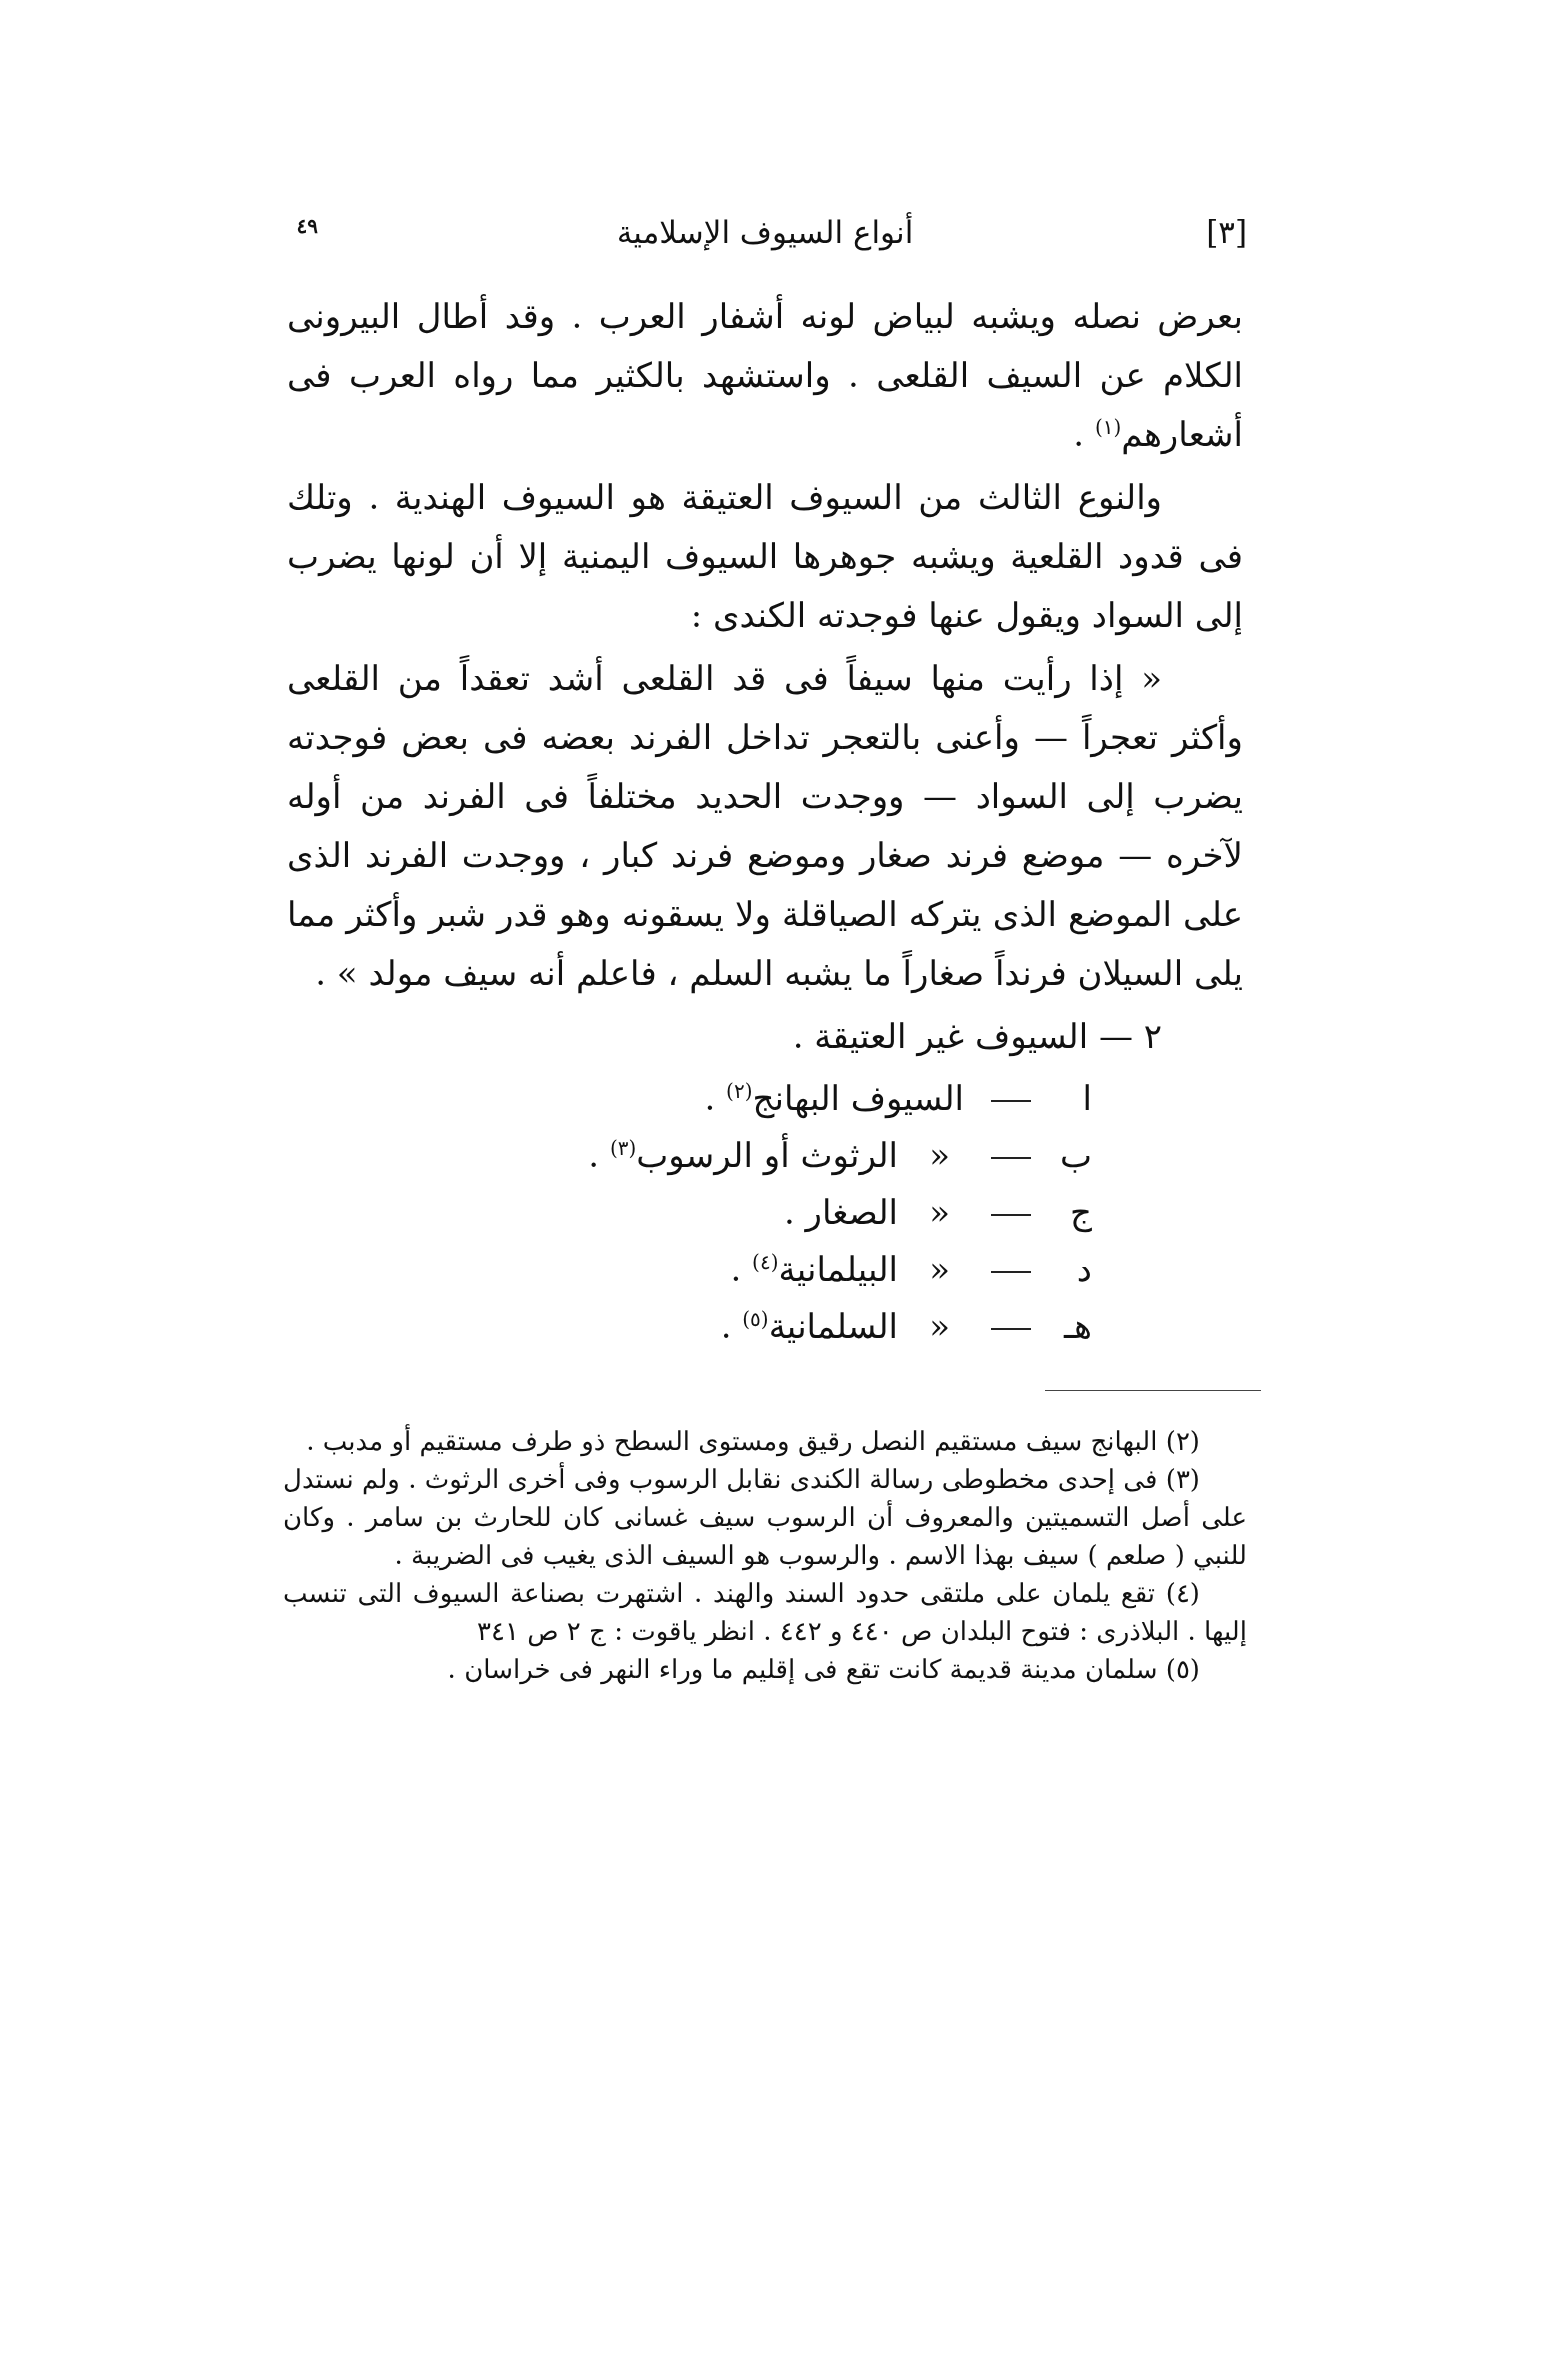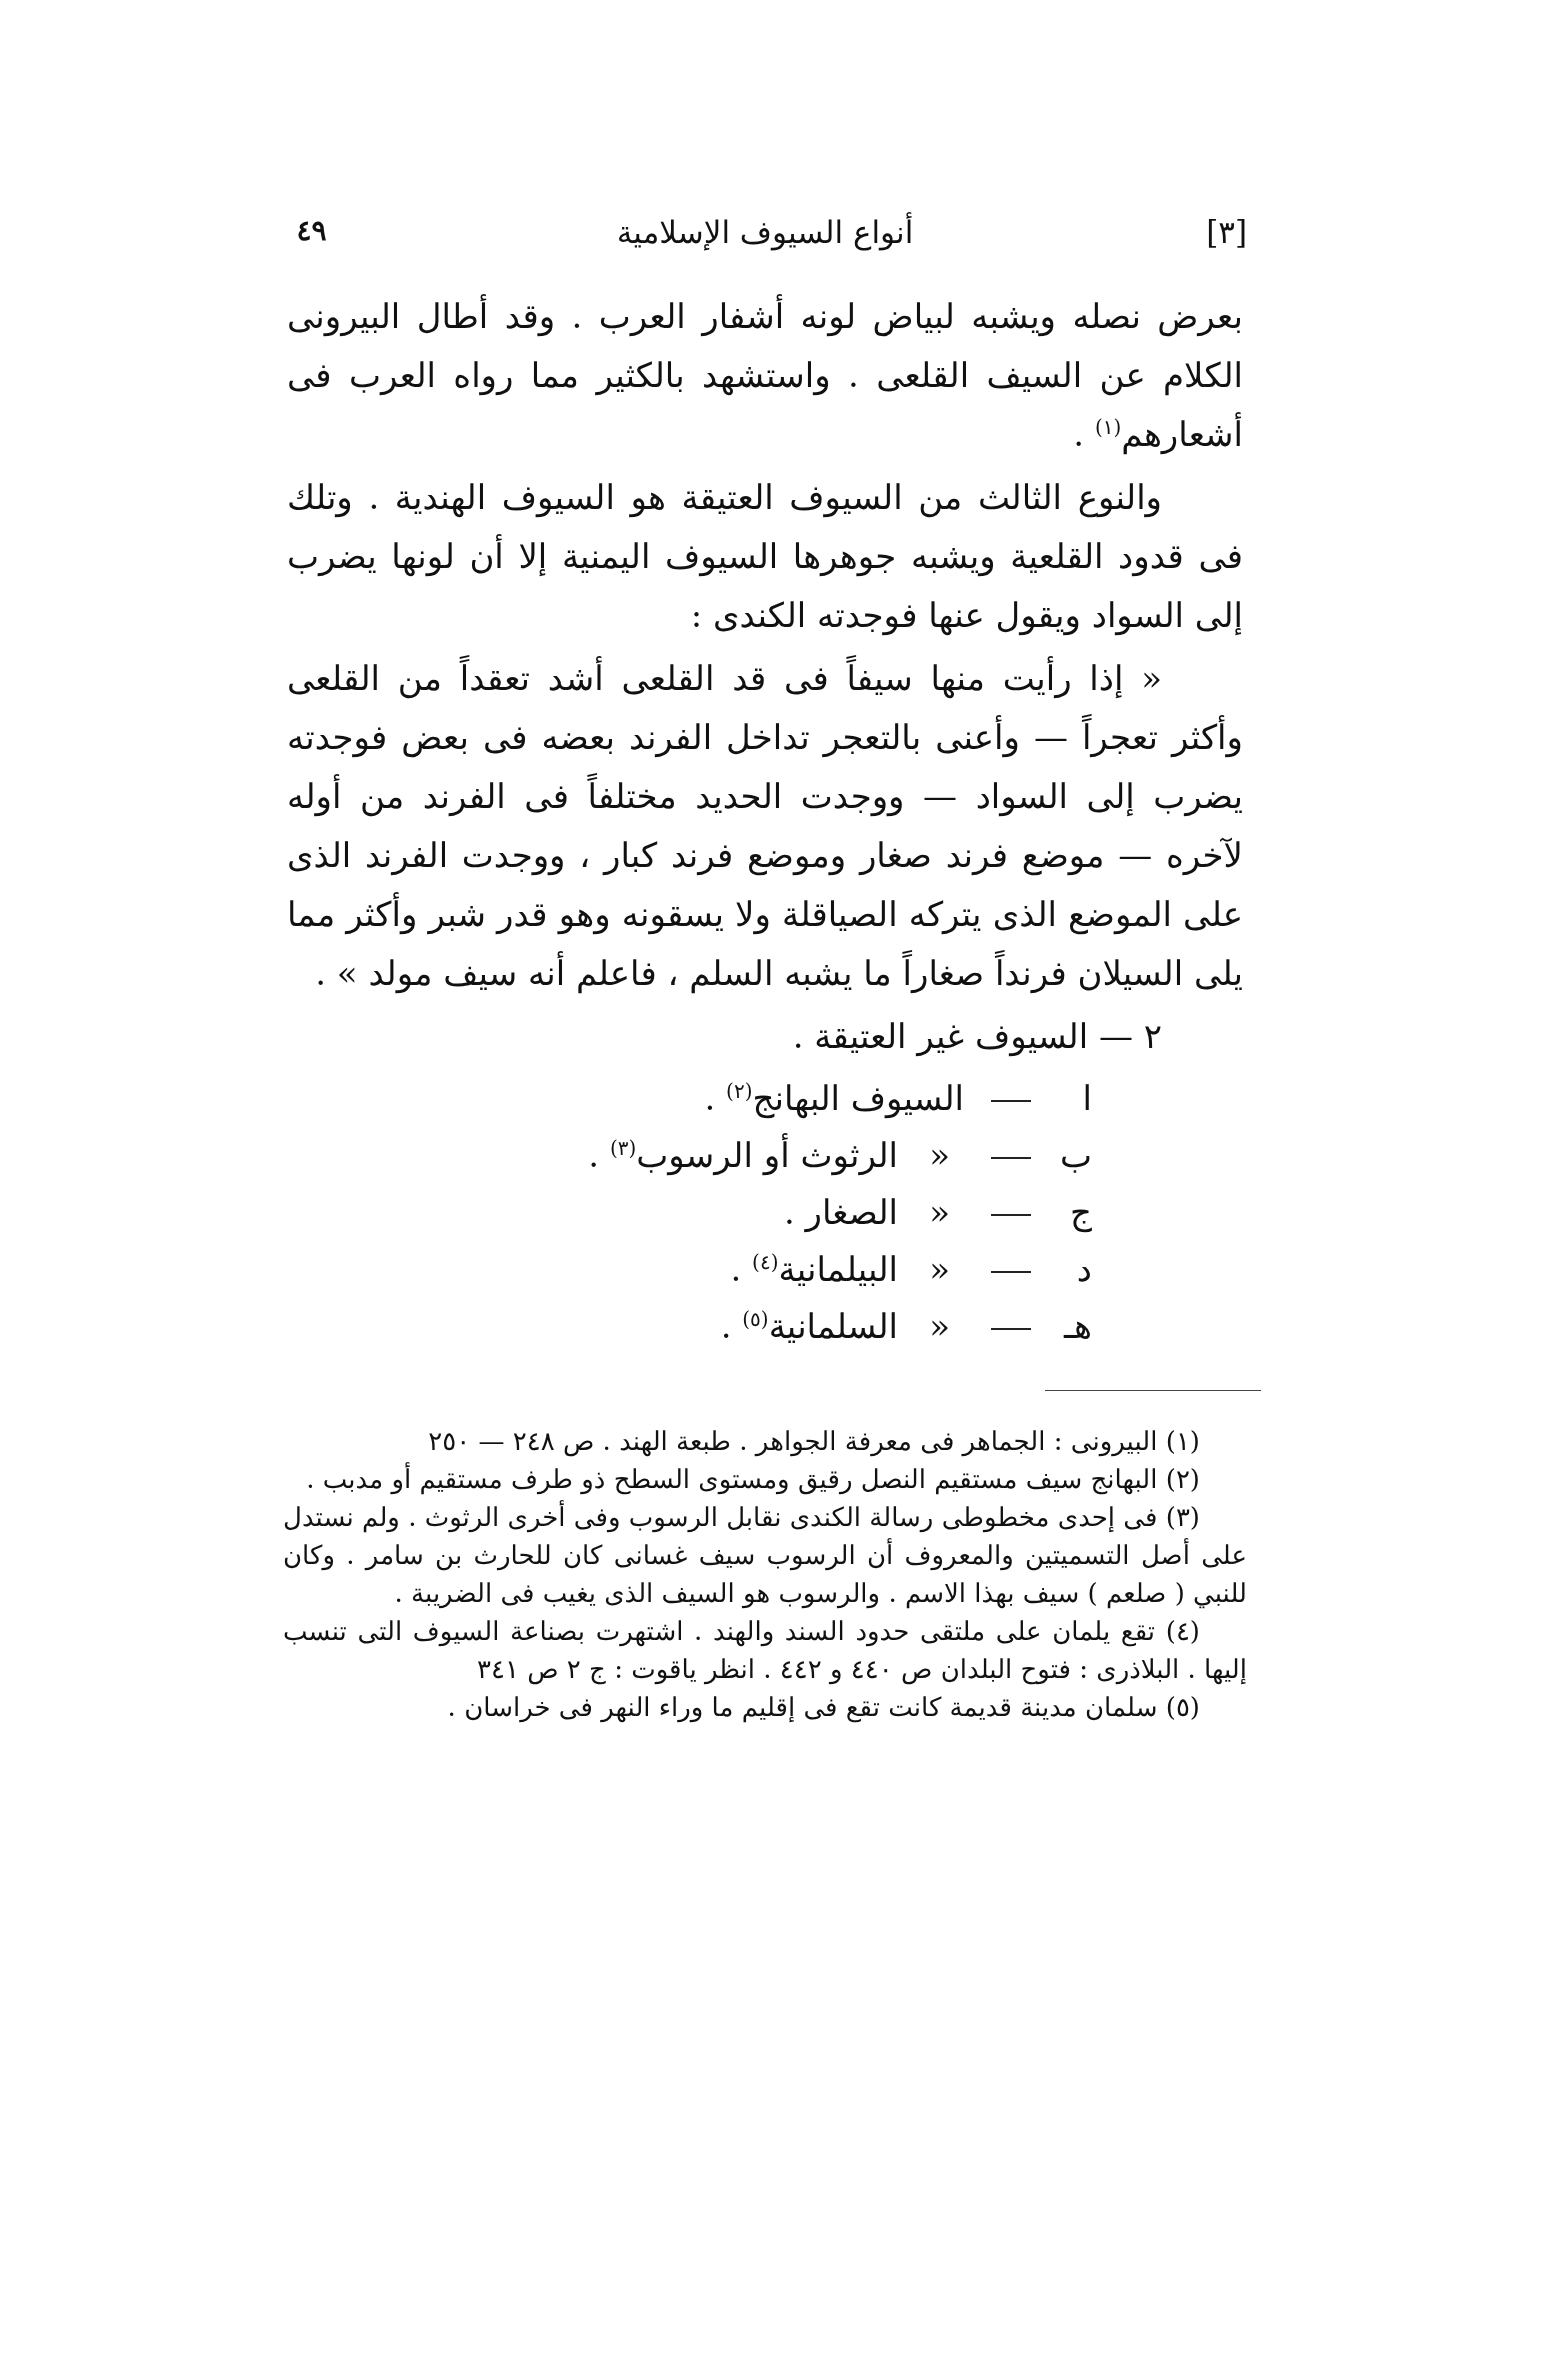--- a/index.html
+++ b/index.html
@@ -41,21 +41,21 @@
       position: absolute;
       left: 0; right: 0;
       top: 0;
       text-align: center;
       font-size: 31px;
     }
     .rh-page {
       position: absolute;
       left: 13.5px;
       top: 0;
-      font-size: 28px;
+      font-size: 20px;
       font-weight: bold;
     }
     .body-text {
       position: absolute;
       top: 283px;
       left: 283px;
       width: 964px;
       font-size: 34px;
       line-height: 59px;
       text-align: justify;
@@ -186,21 +186,20 @@
         <span class="tl-dash"></span>
         <span class="tl-ditto">«</span>
         <span class="tl-name"><span>السلمانية</span><sup class="fn">(٥)</sup><span> .</span></span>
       </li>
     </ul>
   </div>
 
   <div class="fn-rule"></div>
 
   <div class="footnotes">
-    <p class="fn-item"><span class="fn-num">(١)</span> <span>البيرونى : الجماهر فى معرفة الجواهر . طبعة الهند . ص ٢٤٨ — ٢٥٠</span></p>
     <p class="fn-item"><span class="fn-num">(٢)</span> <span>البهانج سيف مستقيم النصل رقيق ومستوى السطح ذو طرف مستقيم أو مدبب .</span></p>
     <p class="fn-item"><span class="fn-num">(٣)</span> <span>فى إحدى مخطوطى رسالة الكندى نقابل الرسوب وفى أخرى الرثوث . ولم نستدل على أصل التسميتين والمعروف أن الرسوب سيف غسانى كان للحارث بن سامر . وكان للنبي ( صلعم ) سيف بهذا الاسم . والرسوب هو السيف الذى يغيب فى الضريبة .</span></p>
     <p class="fn-item"><span class="fn-num">(٤)</span> <span>تقع يلمان على ملتقى حدود السند والهند . اشتهرت بصناعة السيوف التى تنسب إليها . البلاذرى : فتوح البلدان ص ٤٤٠ و ٤٤٢ . انظر ياقوت : ج ٢ ص ٣٤١</span></p>
     <p class="fn-item"><span class="fn-num">(٥)</span> <span>سلمان مدينة قديمة كانت تقع فى إقليم ما وراء النهر فى خراسان .</span></p>
   </div>
 
 </div>
 
 
 </body></html>

